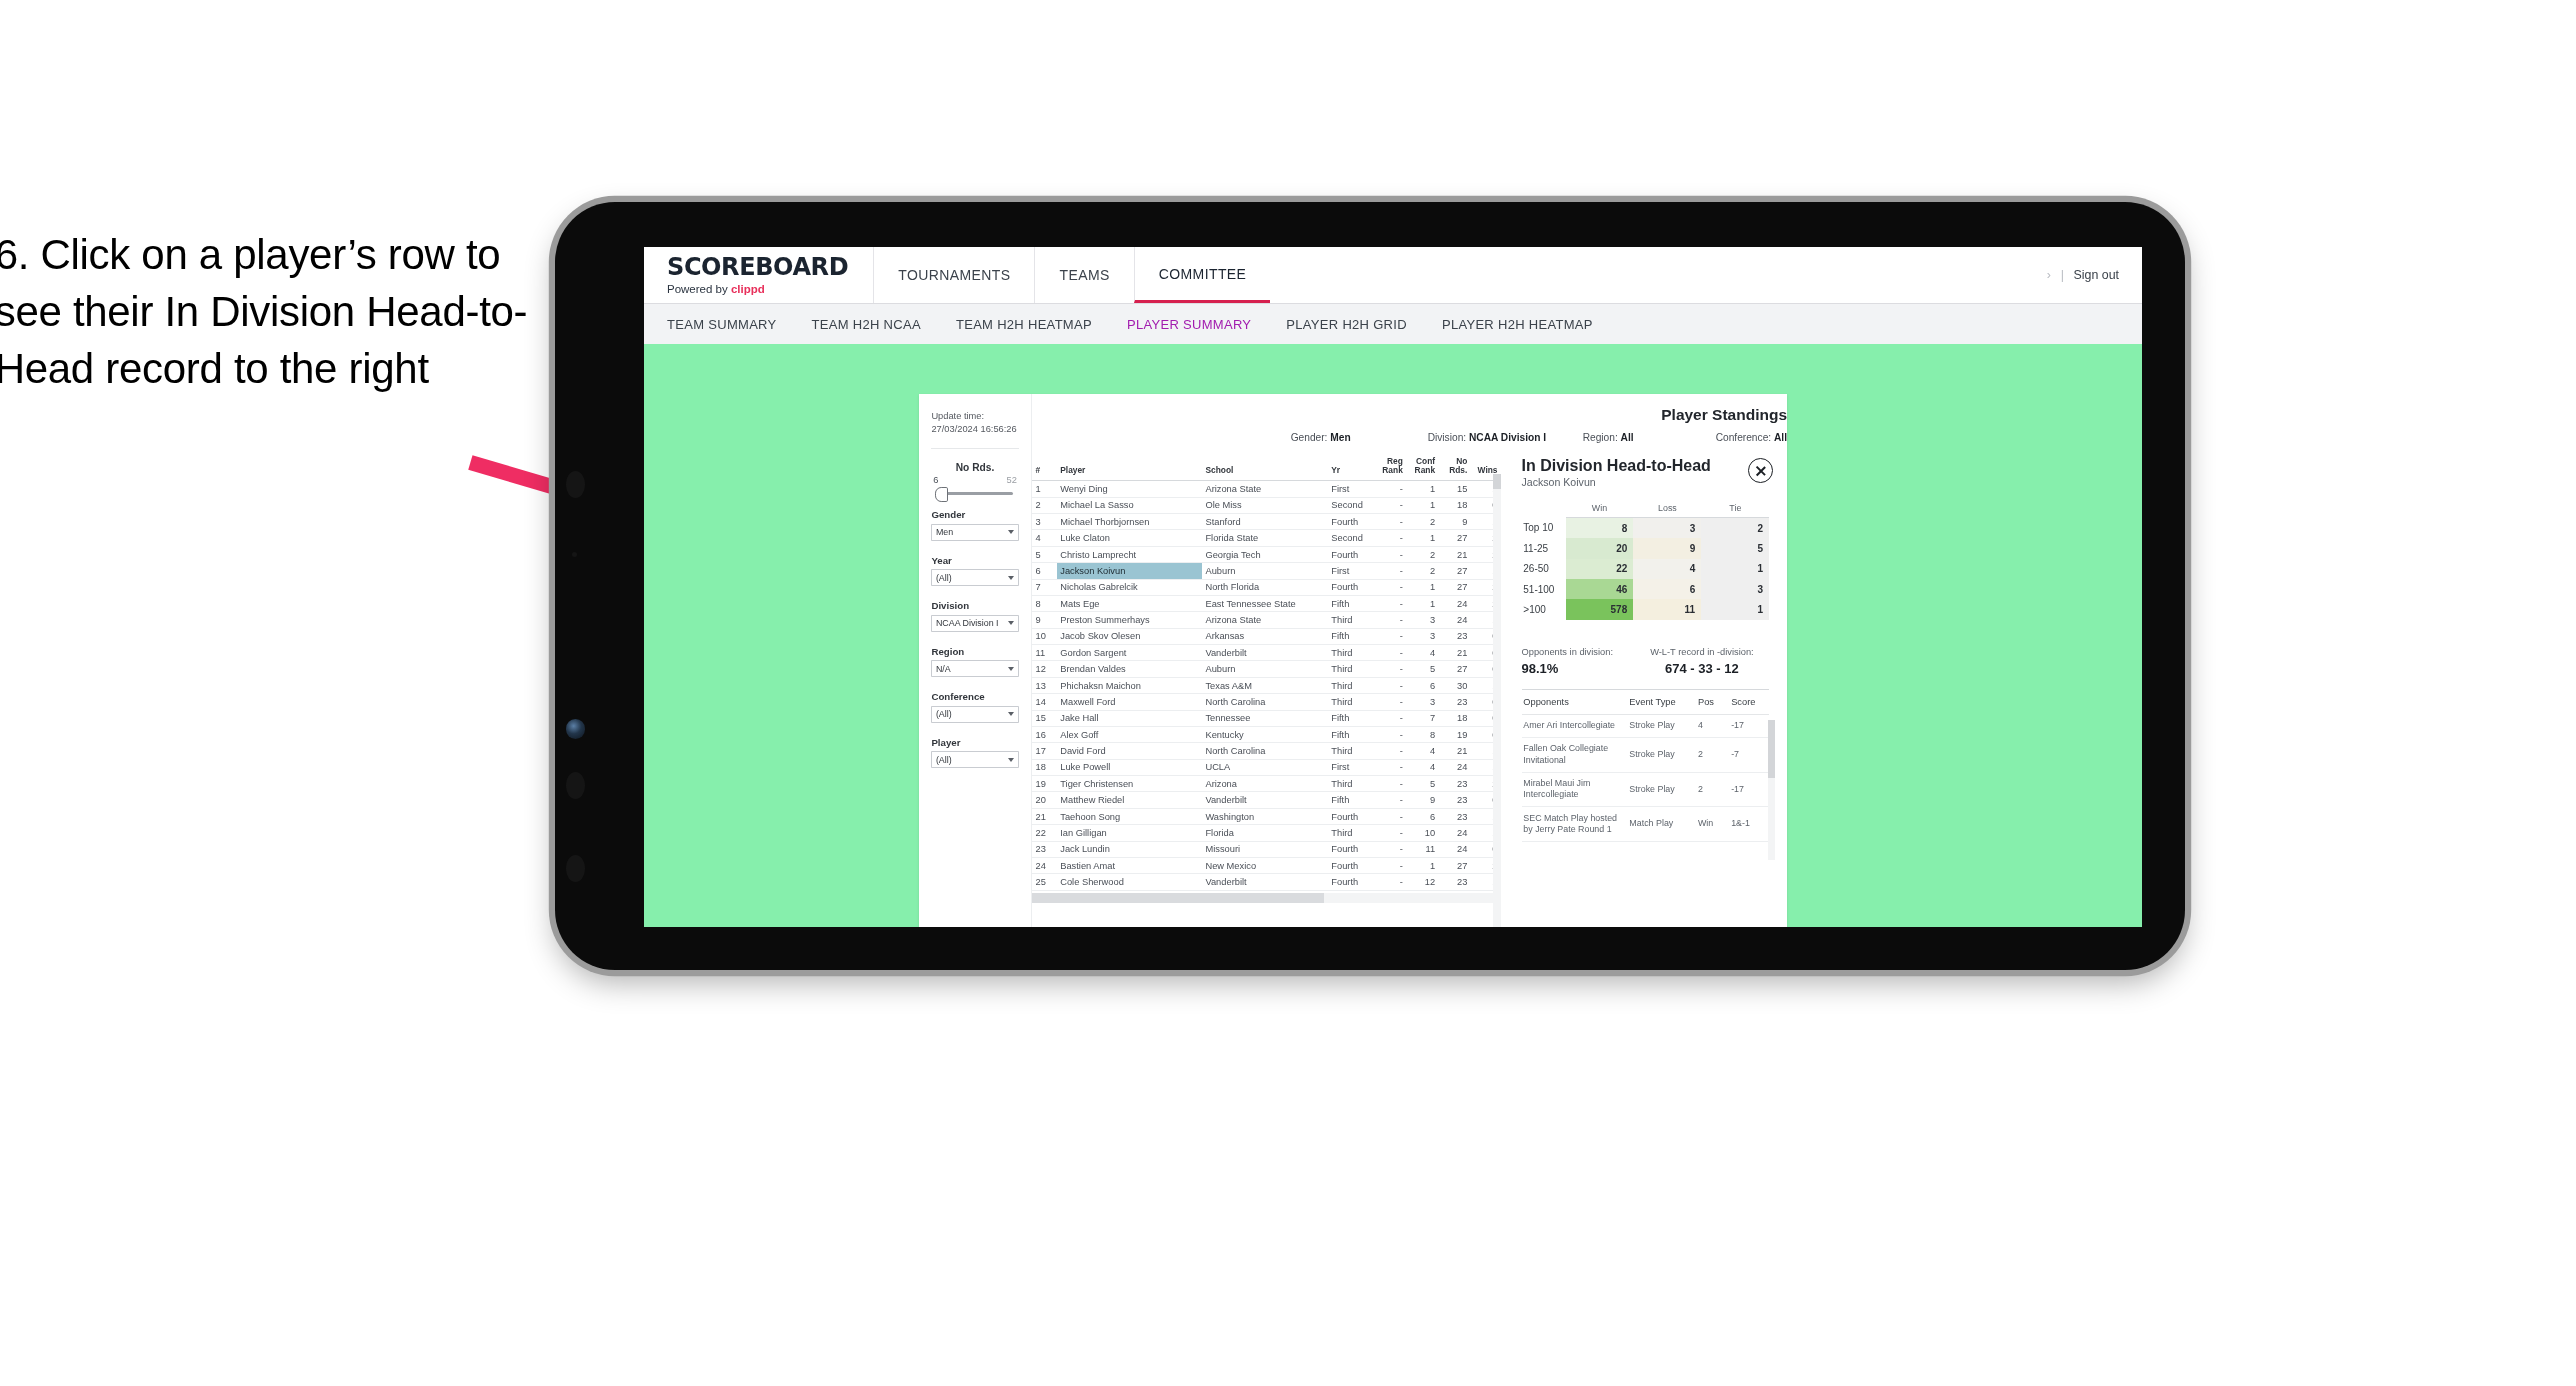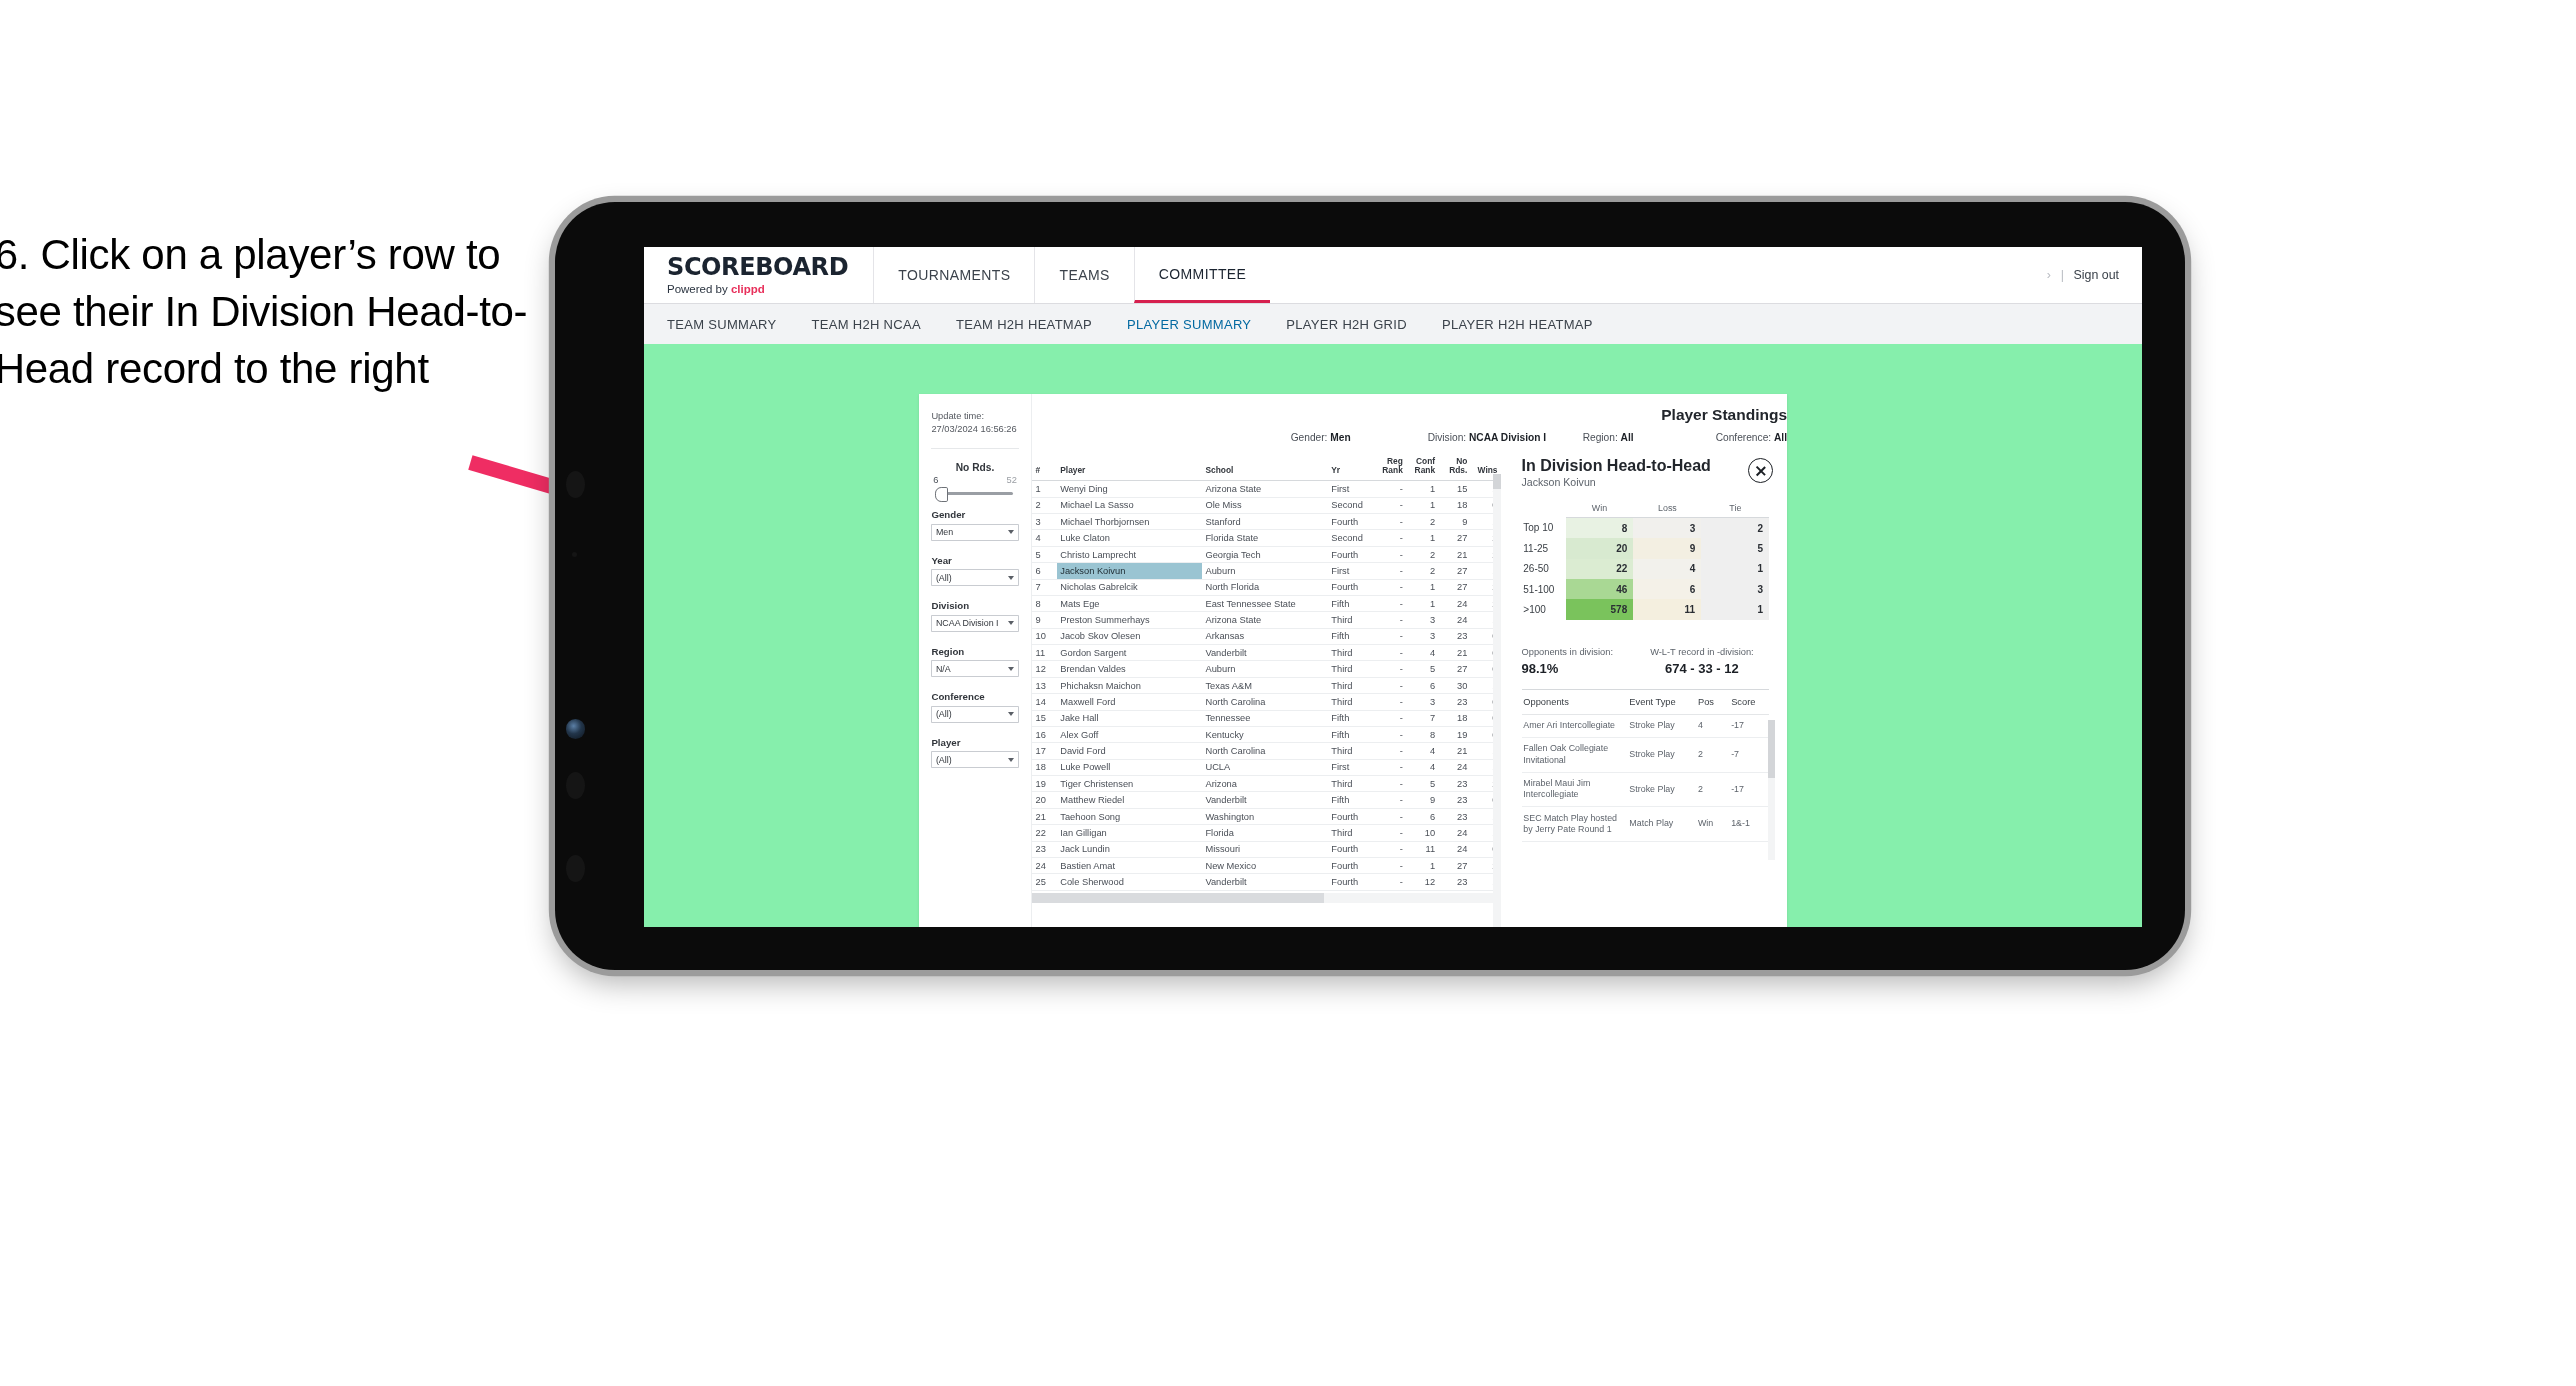--- a/index.html
+++ b/index.html
@@ -45,21 +45,21 @@
     letter-spacing:0.4px;border-left:0.9px solid #e4e4e8;cursor:pointer;
   }
   .topnav-item.active{color:#1b2430;border-bottom:3.5px solid #d61f4e;}
   #topnav-right{margin-left:auto;display:flex;align-items:center;padding-right:23px;gap:9.7px;font-size:12.4px;color:#3b424b;}
   #topnav-right .divider{color:#b9bcc2;}
   #signout{cursor:pointer;}
 
   
   #subnav{height:41px;background:#f2f3f5;display:flex;align-items:center;padding-left:23px;gap:35px;border-bottom:0.9px solid #dcdce0;}
   .subnav-item{font-size:13px;color:#3b424b;letter-spacing:0.3px;cursor:pointer;}
-  .subnav-item.active{color:#0369a1;}
+  .subnav-item.active{color:#a21caf;}
 
   
   #canvas{position:absolute;left:0;right:0;top:97px;bottom:0;background:#86efac;}
   #viz{
     position:absolute;left:275px;top:50px;width:868px;height:589px;
     background:#fff;box-shadow:0 0.9px 2.7px rgba(0,0,0,.10);
     display:flex;flex-direction:column;
   }
   #viz-body{flex:1;display:flex;min-height:0;}
 

